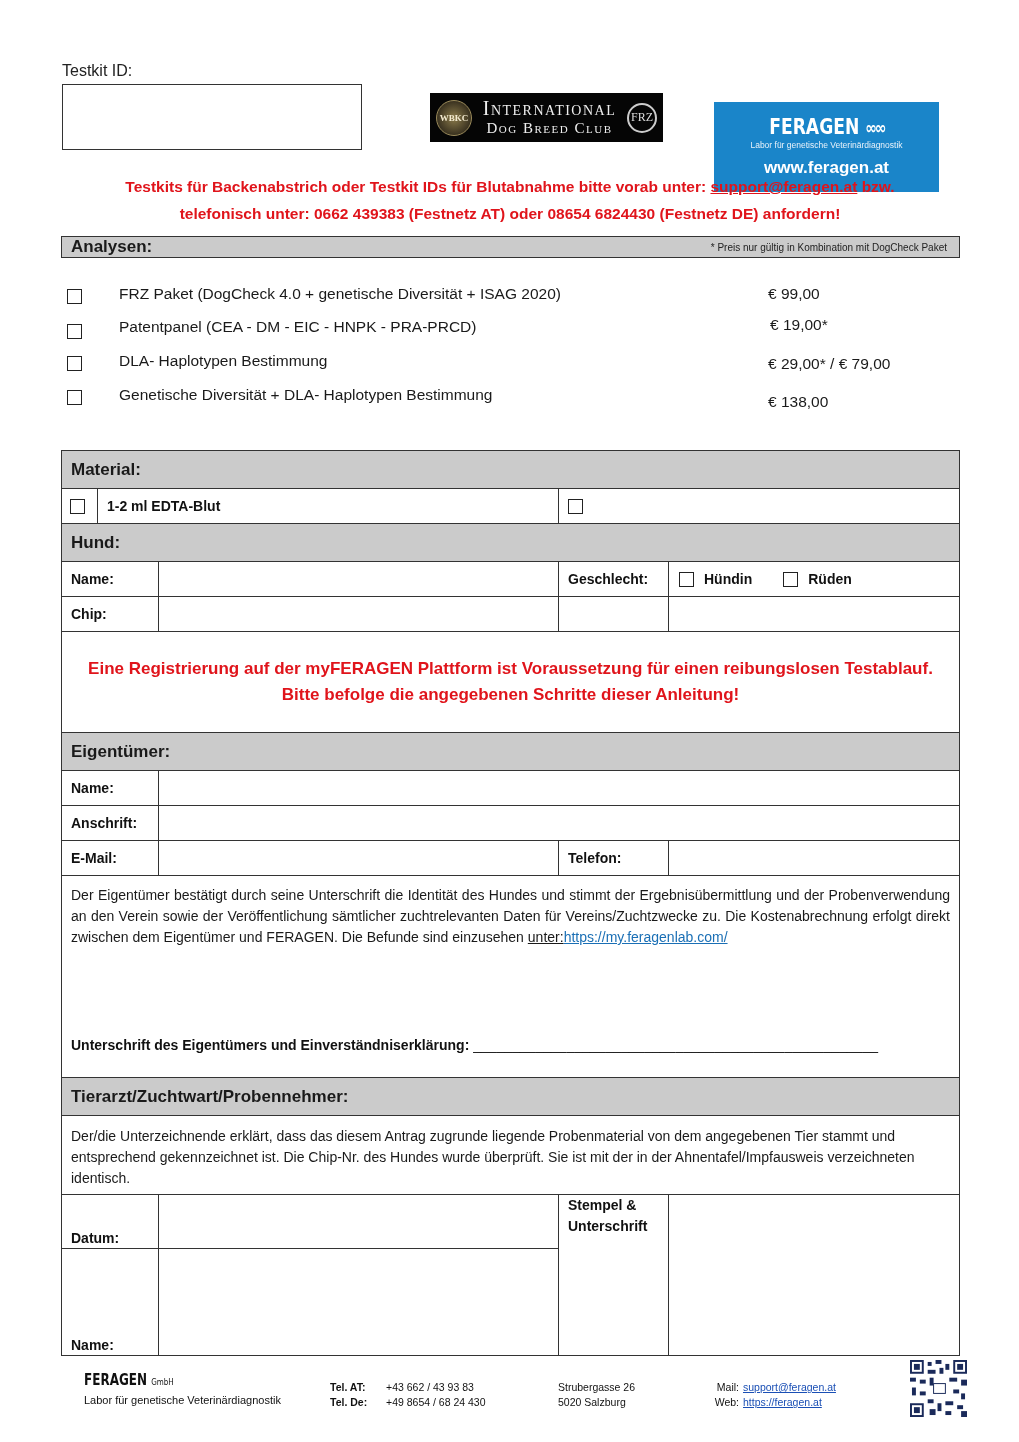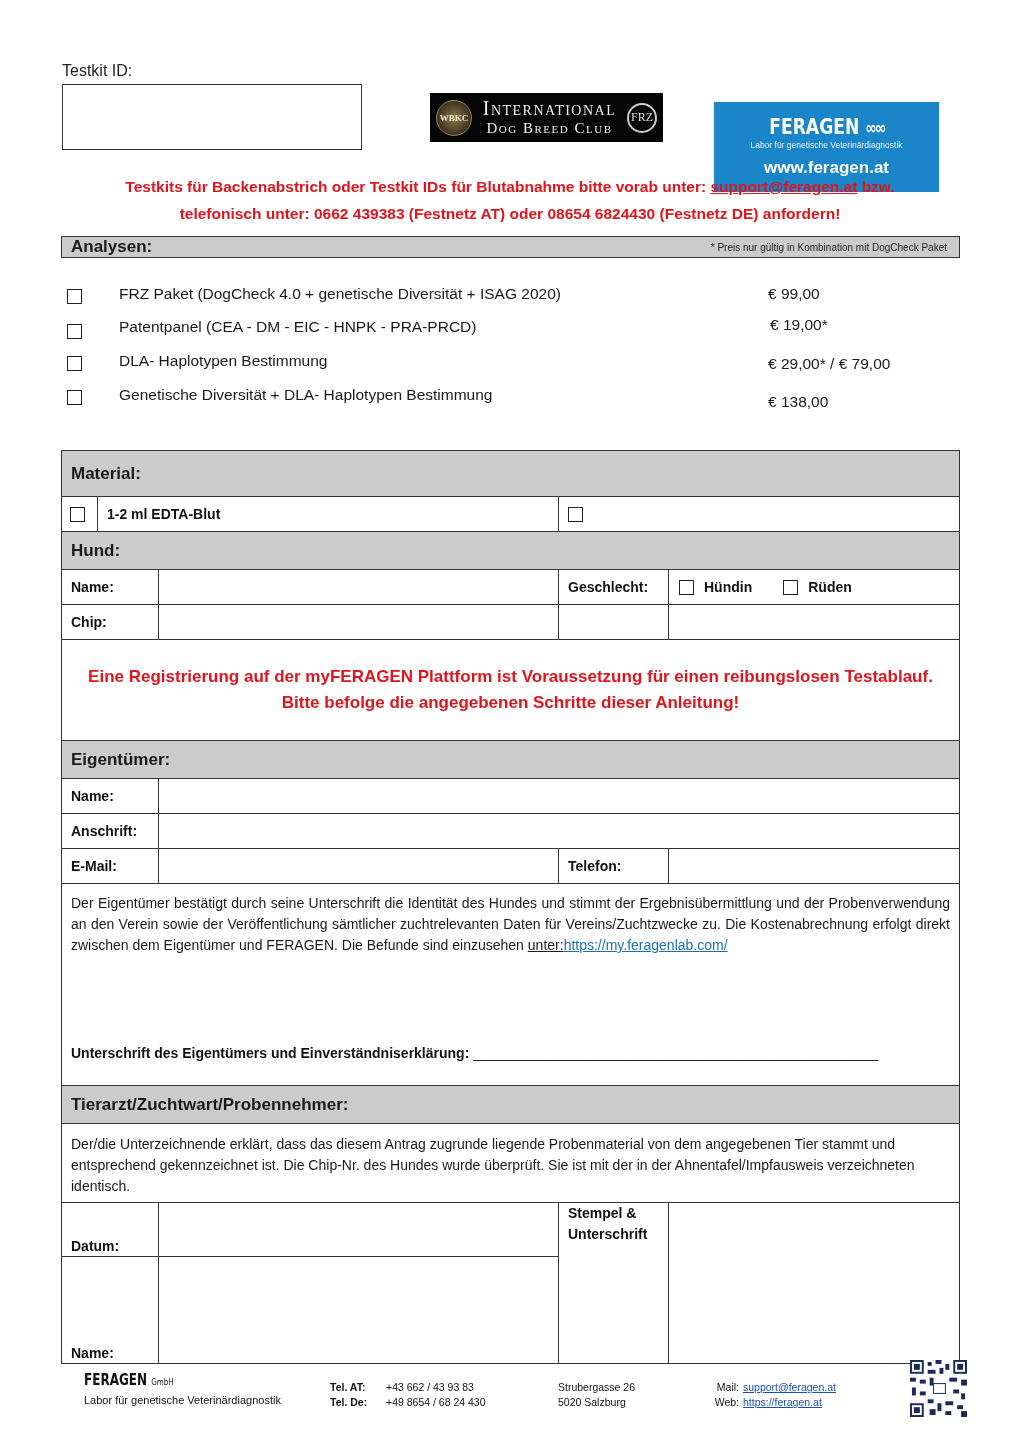--- a/index.html
+++ b/index.html
@@ -113,21 +113,21 @@
   </div>
   <div class="an-row" style="top:101px">
     <span class="cb"></span>
     <span class="lbl" style="top:5px">Genetische Diversität + DLA- Haplotypen Bestimmung</span>
     <span class="price" style="top:12px">€ 138,00</span>
   </div>
 </div>
 
 <div class="abs grid">
 
-  <div class="row bar" style="height:46px">
+  <div class="row bar" style="height:38px">
     <span>Material:</span>
   </div>
   <div class="row" style="height:35px">
     <div class="cell" style="width:36px;padding-left:8px">
         <span class="cb"></span>
       </div>
     <div class="cell" style="width:461px">1-2 ml EDTA-Blut</div>
     <div class="cell" style="width:37px;padding-left:9px">
         <span class="cb"></span>
       </div>

